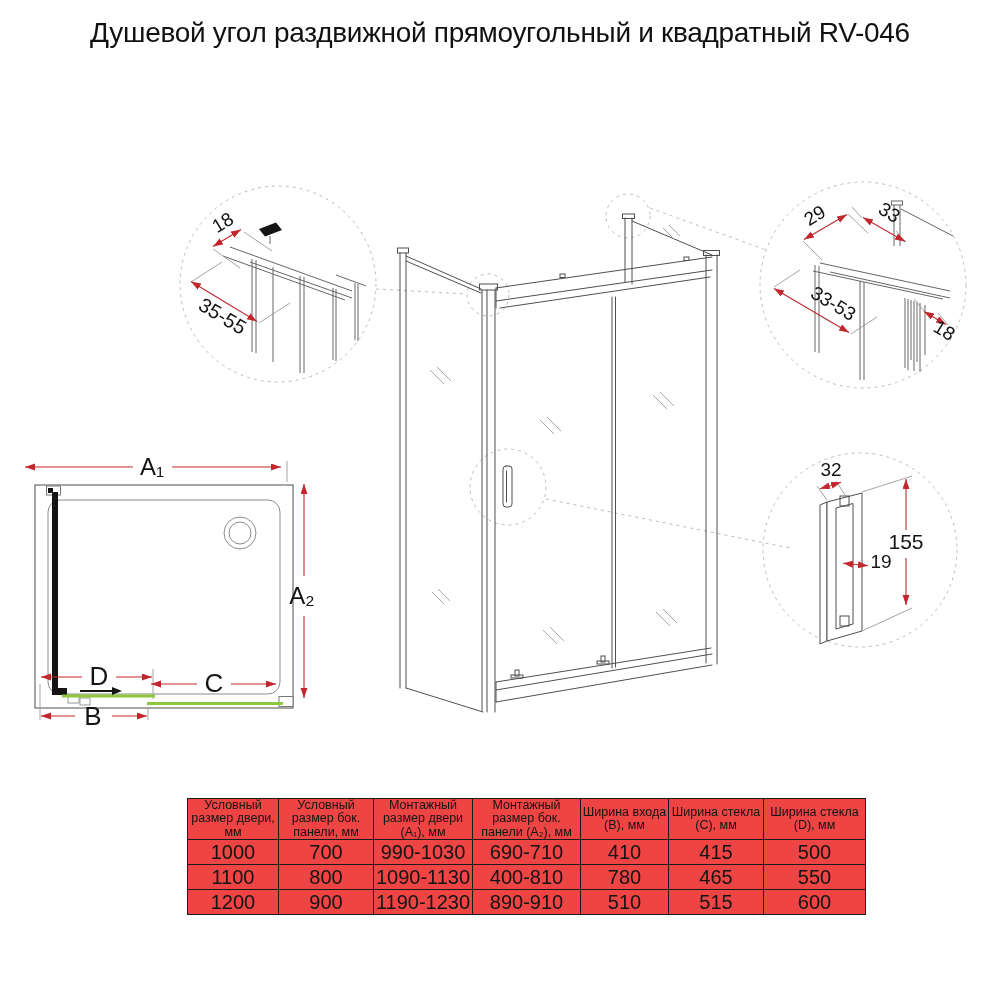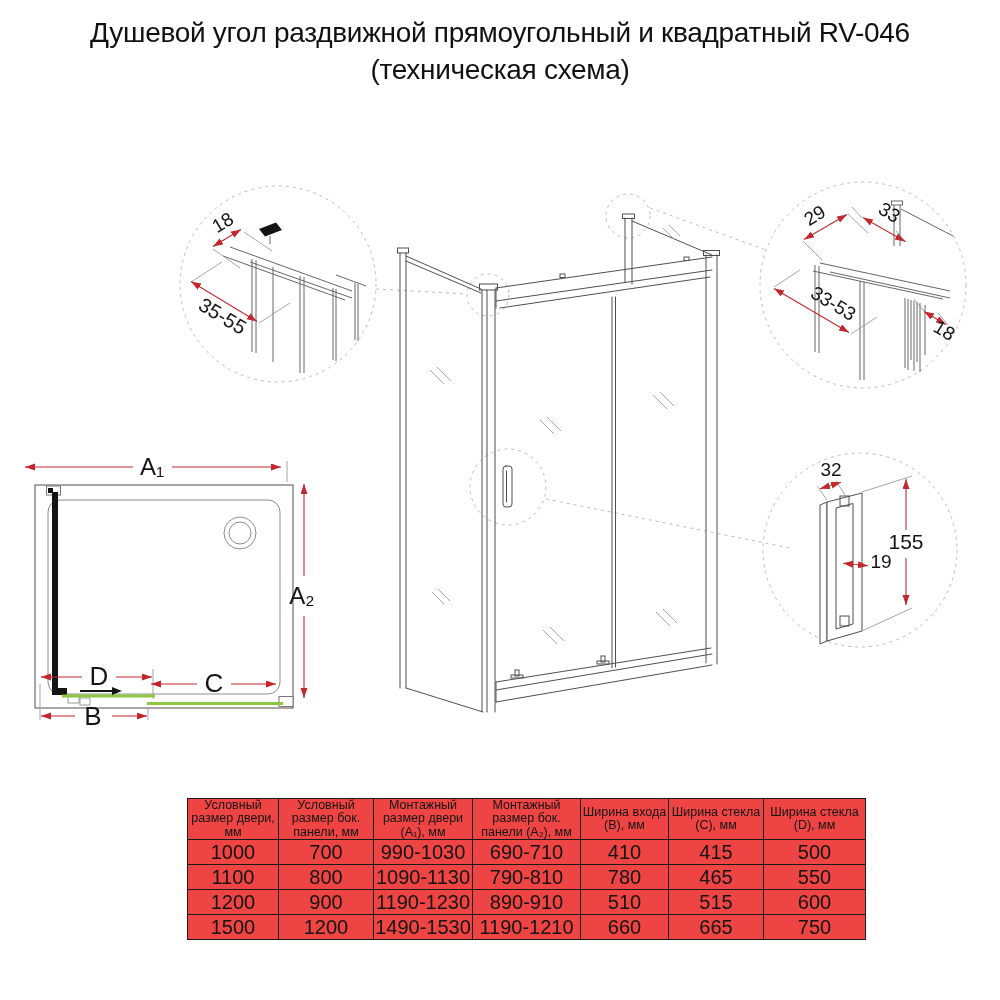--- a/index.html
+++ b/index.html
@@ -14,21 +14,20 @@
               padding:0;font-weight:400;}
   .spec-table th{height:40px;font-size:12.5px;line-height:13.2px;}
   .spec-table td{height:24px;font-size:20px;}
   svg text{fill:#141414;}
 </style>
 </head>
 <body>
 
 <div class="title">
   <div>Душевой угол раздвижной прямоугольный и квадратный RV-046</div>
-  <div>(техническая схема)</div>
 </div>
 
 <svg id="art" width="1000" height="795" viewBox="0 0 1000 795">
   <defs>
     <marker id="arr" orient="auto" markerUnits="userSpaceOnUse" markerWidth="11" markerHeight="8" refX="10" refY="3.5">
       <path d="M0,0 L10,3.5 L0,7 Z" fill="#c1272d"></path>
     </marker>
   </defs>
 
   <g fill="none" stroke="#bcbcbc" stroke-width="1" stroke-dasharray="3 4">
@@ -226,37 +225,28 @@
         <td>990-1030</td>
         <td>690-710</td>
         <td>410</td>
         <td>415</td>
         <td>500</td>
       </tr>
       <tr>
         <td>1100</td>
         <td>800</td>
         <td>1090-1130</td>
-        <td>790-810</td>
+        <td>400-810</td>
         <td>780</td>
         <td>465</td>
         <td>550</td>
       </tr>
       <tr>
         <td>1200</td>
         <td>900</td>
         <td>1190-1230</td>
         <td>890-910</td>
         <td>510</td>
         <td>515</td>
         <td>600</td>
       </tr>
-      <tr>
-        <td>1500</td>
-        <td>1200</td>
-        <td>1490-1530</td>
-        <td>1190-1210</td>
-        <td>660</td>
-        <td>665</td>
-        <td>750</td>
-      </tr>
     </tbody>
 </table>
 
 </body></html>

